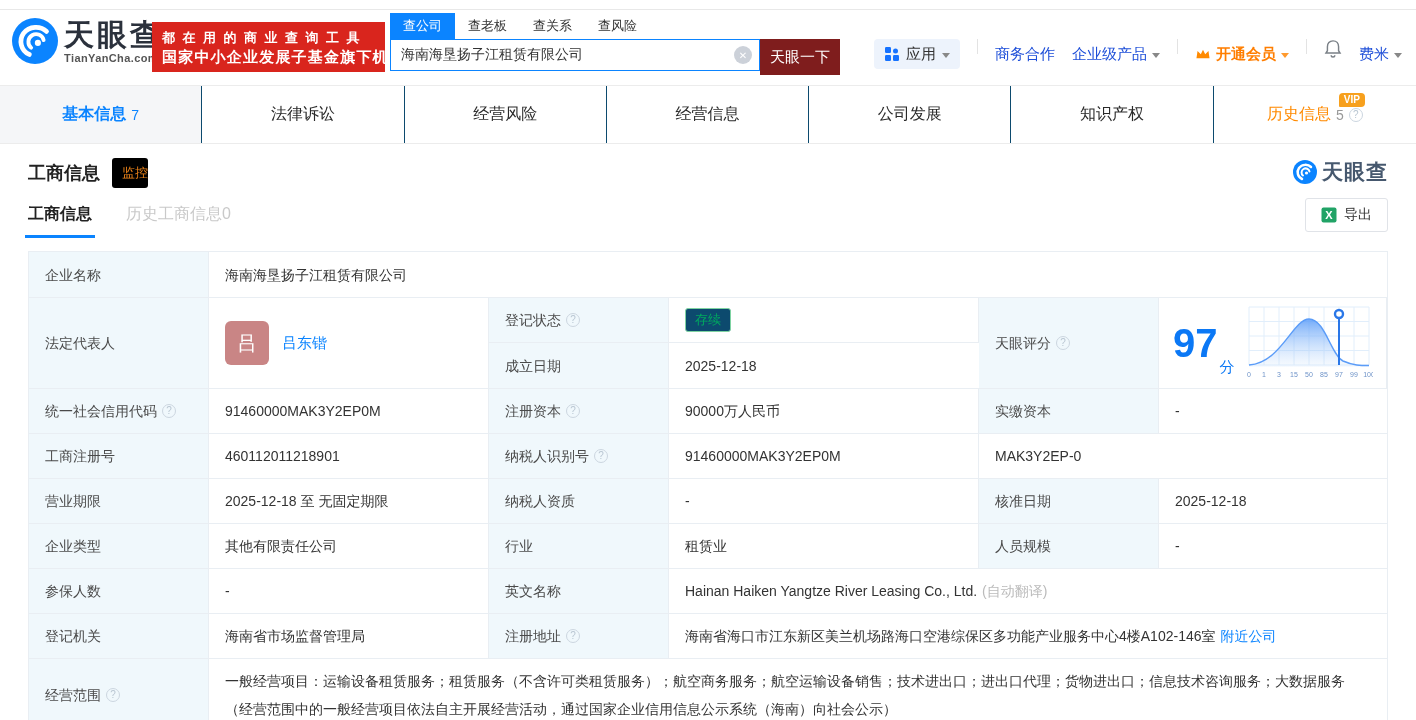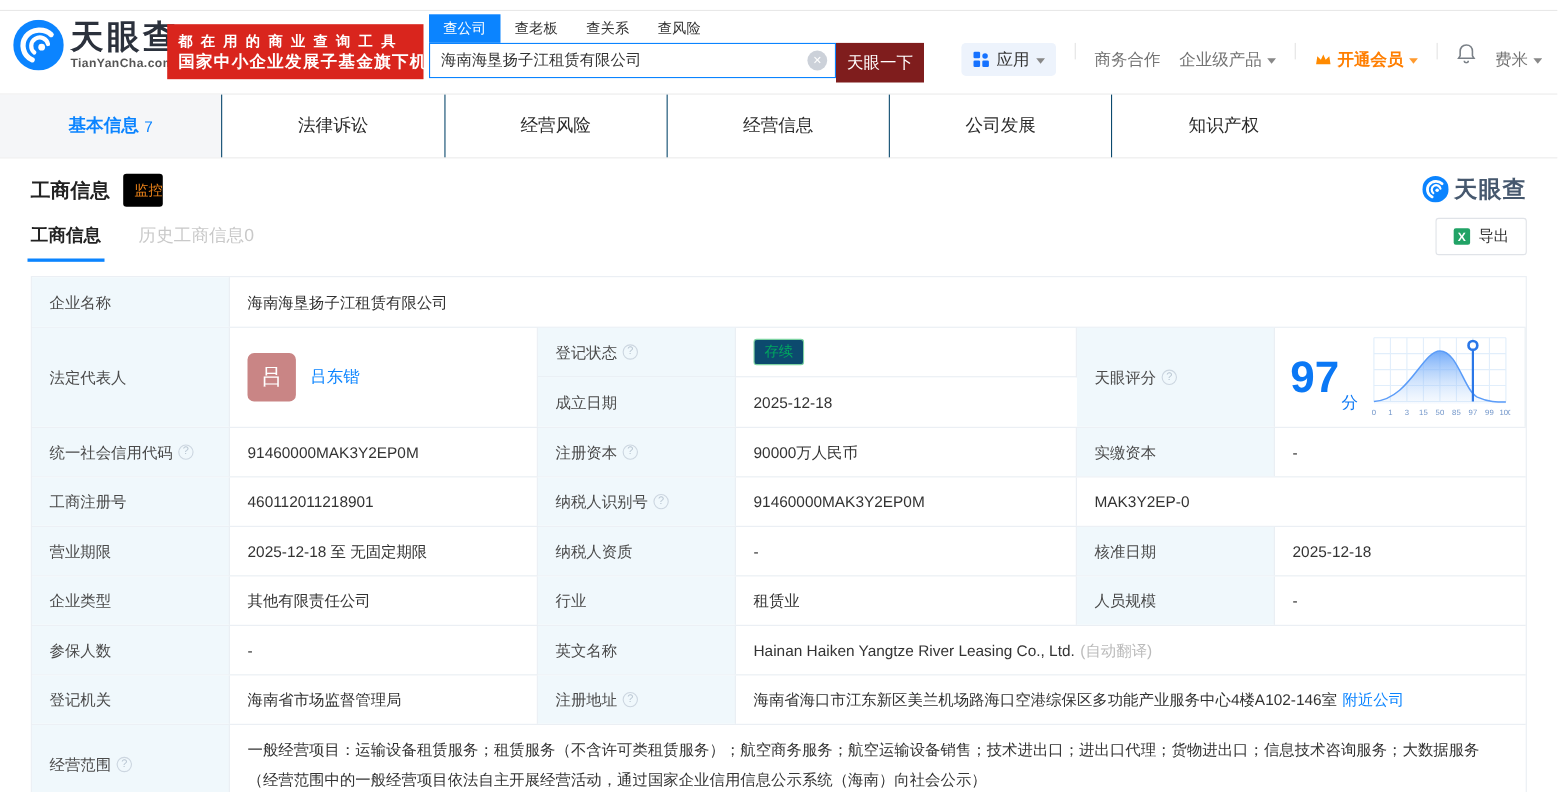--- a/index.html
+++ b/index.html
@@ -27,21 +27,21 @@
   .search-input-wrap input { width:100%; height:32px; border:1px solid #0b84ff; outline:none;
     padding:0 34px 0 10px; font-size:14px; color:#333; font-family:inherit; }
   .clear-icon { position:absolute; right:8px; top:7px; width:18px; height:18px; border-radius:50%;
     background:#ccd1d9; color:#fff; font-size:10px; display:flex; align-items:center; justify-content:center; cursor:pointer; }
   .clear-icon::before { content:"✕"; }
   .tyc-btn { width:80px; height:36px; background:#7f1d1d; color:#fff; border:none; font-size:15px;
     cursor:pointer; font-family:inherit; }
   .header-right { position:absolute; right:14px; top:29px; height:30px; display:flex; gap:17px; }
   .hr-chip { display:flex; align-items:center; gap:6px; background:#edf3fc; border-radius:4px;
     padding:5px 10px; font-size:15px; color:#333; cursor:pointer; }
-  .hr-item { font-size:15px; color:#737373; display:flex; align-items:center; gap:5px; cursor:pointer; white-space:nowrap; }
+  .hr-item { font-size:15px; color:#1d4ed8; display:flex; align-items:center; gap:5px; cursor:pointer; white-space:nowrap; }
   .hr-div { width:1px; height:15px; background:#e3e3e3; }
   .vip-link { color:#ff7e00; font-weight:bold; }
   .caret { width:0; height:0; border-left:4px solid transparent; border-right:4px solid transparent;
     border-top:5px solid #888; margin-top:2px; }
   .caret.orange { border-top-color:#ff9a2e; }
 
   
   .main-tabs { display:grid; grid-template-columns:repeat(7,1fr); height:58px; border-bottom:1px solid #ececec; }
   .mtab { display:flex; align-items:center; justify-content:center; gap:5px; font-size:16px; color:#2a2a2a;
     border-right:1px solid #0c4a6e; cursor:pointer; position:relative; }
@@ -192,20 +192,26 @@
       <span>经营风险</span>
     </div>
     <div class="mtab">
       <span>经营信息</span>
     </div>
     <div class="mtab">
       <span>公司发展</span>
     </div>
     <div class="mtab">
       <span>知识产权</span>
+    </div>
+    <div class="mtab history">
+      <span class="vip-badge">VIP</span>
+      <span>历史信息</span>
+      <span class="cnt">5</span>
+      <span class="qmark"></span>
     </div>
   </nav>
 
   <main class="content">
     <div class="section-head">
       <div class="section-title">工商信息</div>
       <div class="monitor-chip">
         <svg width="15" height="16" viewBox="0 0 20 21">
           <path d="M10 2 C6 2 3.8 5 3.8 8.5 L3.8 13 L2.2 15.5 L17.8 15.5 L16.2 13 L16.2 8.5 C16.2 5 14 2 10 2 Z" fill="#fd7e14"></path>
           <path d="M8 17.5 a2 2 0 0 0 4 0" fill="#fd7e14"></path>

